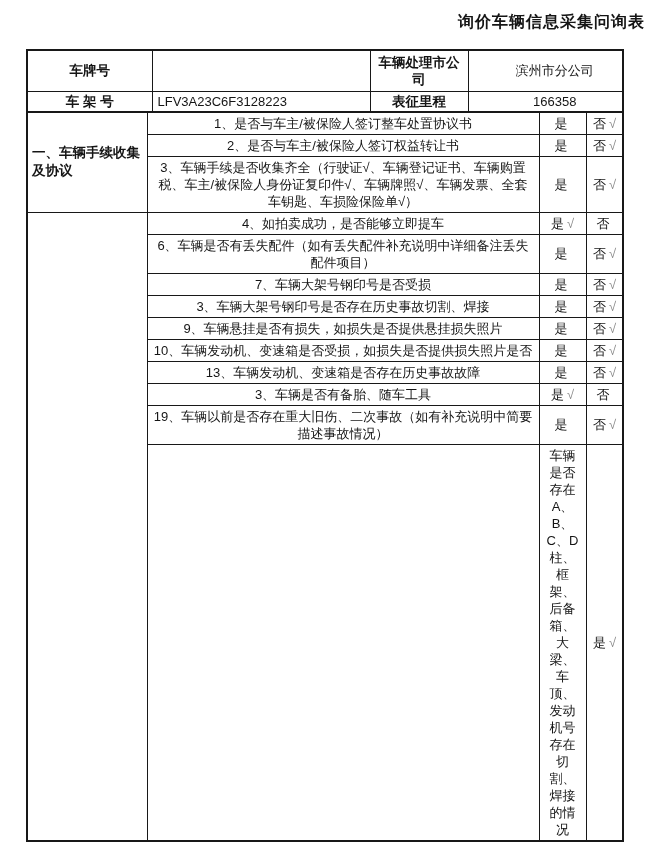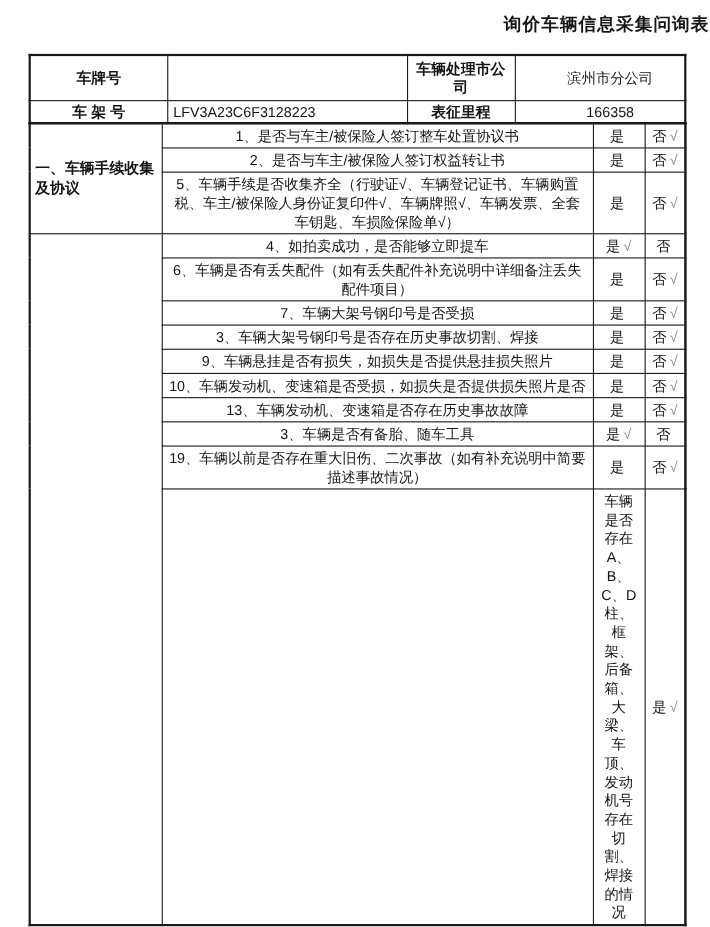--- a/index.html
+++ b/index.html
@@ -85,21 +85,21 @@
       <td class="q">1、是否与车主/被保险人签订整车处置协议书</td>
       <td class="yn"><span>是</span><span class="chk"></span></td>
       <td class="yn"><span>否</span><span class="chk">√</span></td>
     </tr>
     <tr style="height:21px">
       <td class="q">2、是否与车主/被保险人签订权益转让书</td>
       <td class="yn"><span>是</span><span class="chk"></span></td>
       <td class="yn"><span>否</span><span class="chk">√</span></td>
     </tr>
     <tr style="height:53px">
-      <td class="q">5、车辆手续是否收集齐全（行驶证√、车辆登记证书、车辆购置税、车主/被保险人身份证复印件√、车辆牌照√、车辆发票、全套车钥匙、车损险保险单√）</td>
+      <td class="q">3、车辆手续是否收集齐全（行驶证√、车辆登记证书、车辆购置税、车主/被保险人身份证复印件√、车辆牌照√、车辆发票、全套车钥匙、车损险保险单√）</td>
       <td class="yn"><span>是</span><span class="chk"></span></td>
       <td class="yn"><span>否</span><span class="chk">√</span></td>
     </tr>
     <tr style="height:21px">
       <td class="sec" rowspan="10"></td>
       <td class="q">4、如拍卖成功，是否能够立即提车</td>
       <td class="yn"><span>是</span><span class="chk">√</span></td>
       <td class="yn"><span>否</span><span class="chk"></span></td>
     </tr>
     <tr style="height:38px">

